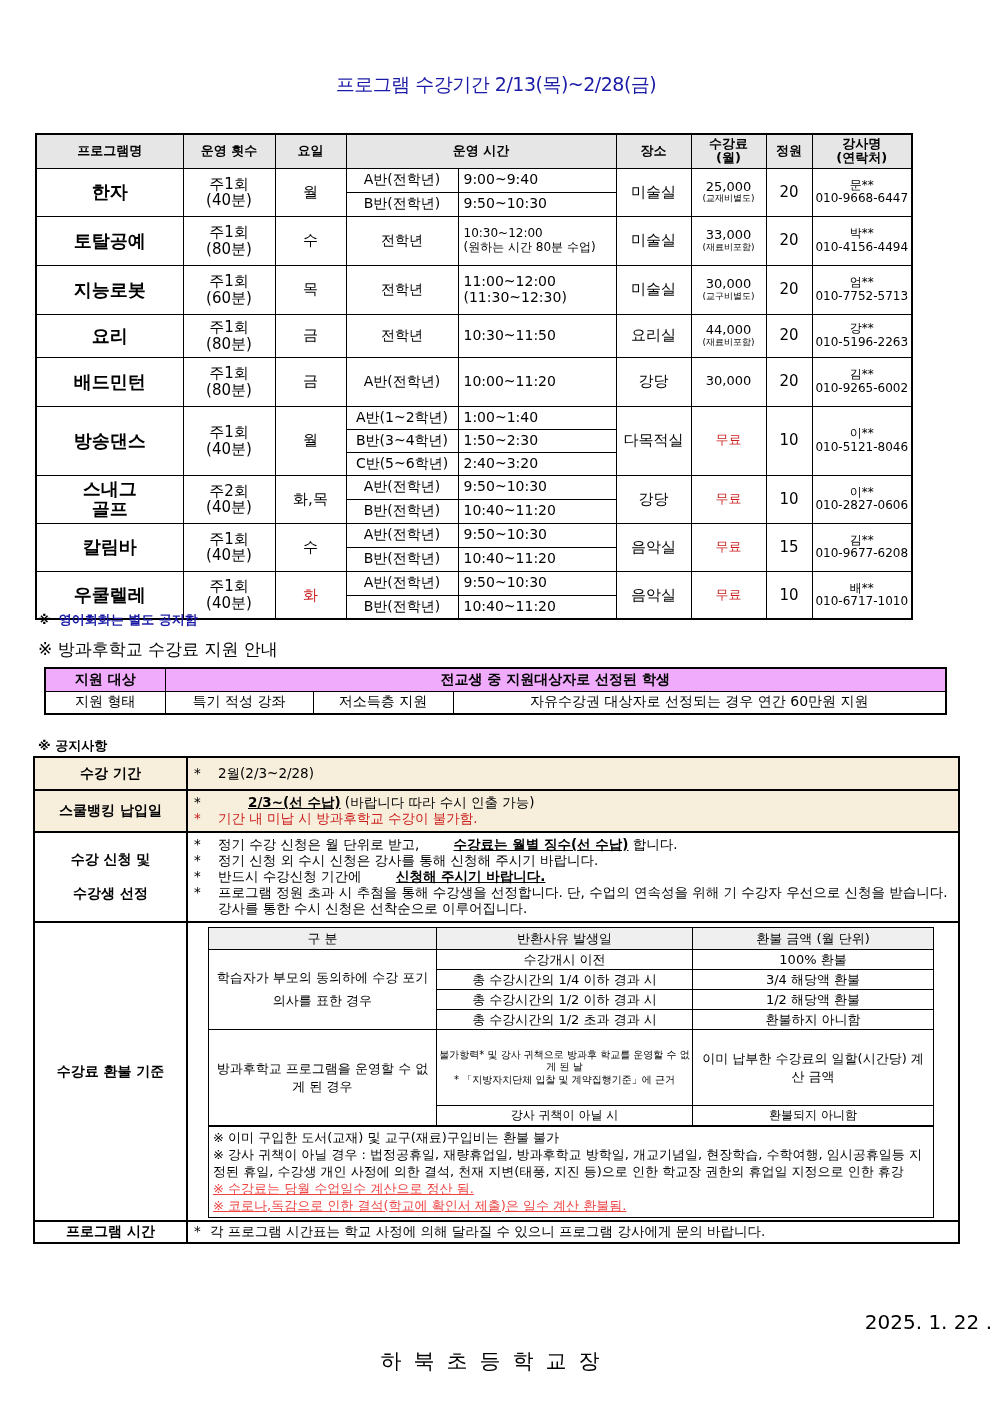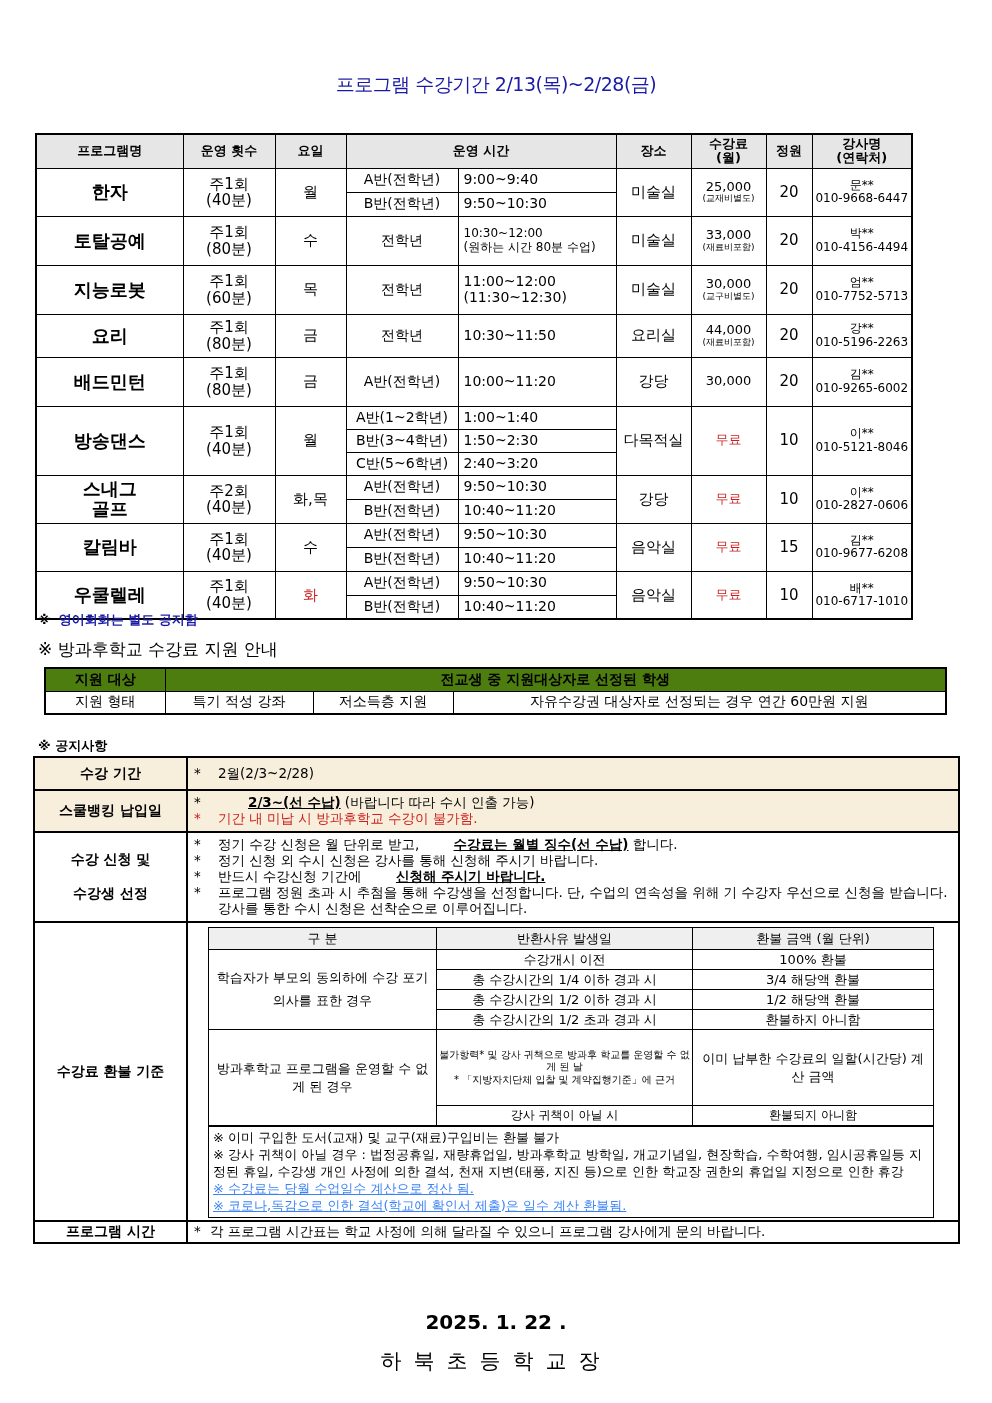--- a/index.html
+++ b/index.html
@@ -17,36 +17,36 @@
   .fee { font-size: 13px !important; }
   .fee small { display: block; font-size: 9px; }
   .teacher { font-size: 12px !important; }
   .red { color: #cc1f1f; }
   .bold { font-weight: normal; }
   .note1 { position: absolute; top: 611px; left: 38px; font-size: 13px; font-weight: bold; color: #1a1aa6; }
   .note1 .mark { color: #000; margin-right: 8px; }
   .note2 { position: absolute; top: 638px; left: 38px; font-size: 17px; }
   .support { position: absolute; top: 667px; left: 44px; width: 903px; border: 2px solid #000; table-layout: fixed; }
   .support td { border: 1px solid #000; font-size: 14px; text-align: center; height: 23px; padding: 0; }
-  .support .hd { background: #4d7c0f; font-weight: bold; }
+  .support .hd { background: #f0abfc; font-weight: bold; }
   .note3 { position: absolute; top: 737px; left: 38px; font-size: 13px; font-weight: bold; }
   .notice { position: absolute; top: 756px; left: 33px; width: 927px; border: 2px solid #000; table-layout: fixed; }
   .notice > tbody > tr > td { border: 2px solid #000; vertical-align: middle; font-size: 13.5px; }
   .notice .lbl { text-align: center; font-weight: bold; font-size: 14px; }
   .beige { background: #f7eedb; }
   .notice .content { padding: 2px 6px; line-height: 1.18; }
   .bul { display: inline-block; width: 24px; text-align: left; }
   .ul { text-decoration: underline; font-weight: bold; margin-left: 30px; }
   .refund { width: 726px; margin: 4px 0 0 20px; border: 1px solid #000; table-layout: fixed; }
   .refund td { border: 1px solid #000; text-align: center; font-size: 13px; height: 20px; padding: 0; }
   .refund .hdr td { background: #efefef; height: 22px; }
   .small { font-size: 10px !important; line-height: 1.25; }
   .extra { margin: 0 0 2px 20px; width: 726px; border: 1px solid #000; padding: 3px 4px; font-size: 13px; line-height: 1.3; }
-  .blue { color: #3b82f6; text-decoration: underline; }
-  .date { position: absolute; top: 1310px; left: 0; width: 992px; text-align: center; font-size: 20px; font-weight: bold; }
+  .blue { color: #ef4444; text-decoration: underline; }
+  .date { position: absolute; top: 1310px; left: 0; width: 992px; text-align: right; font-size: 20px; }
   .school { position: absolute; top: 1347px; left: 0; width: 992px; text-align: center; font-size: 21px; letter-spacing: 12px; }
 </style>
 </head>
 <body>
 
 <div class="title">프로그램 수강기간 2/13(목)~2/28(금)</div>
 
 <table class="sched">
   <colgroup>
     <col style="width:147px">

